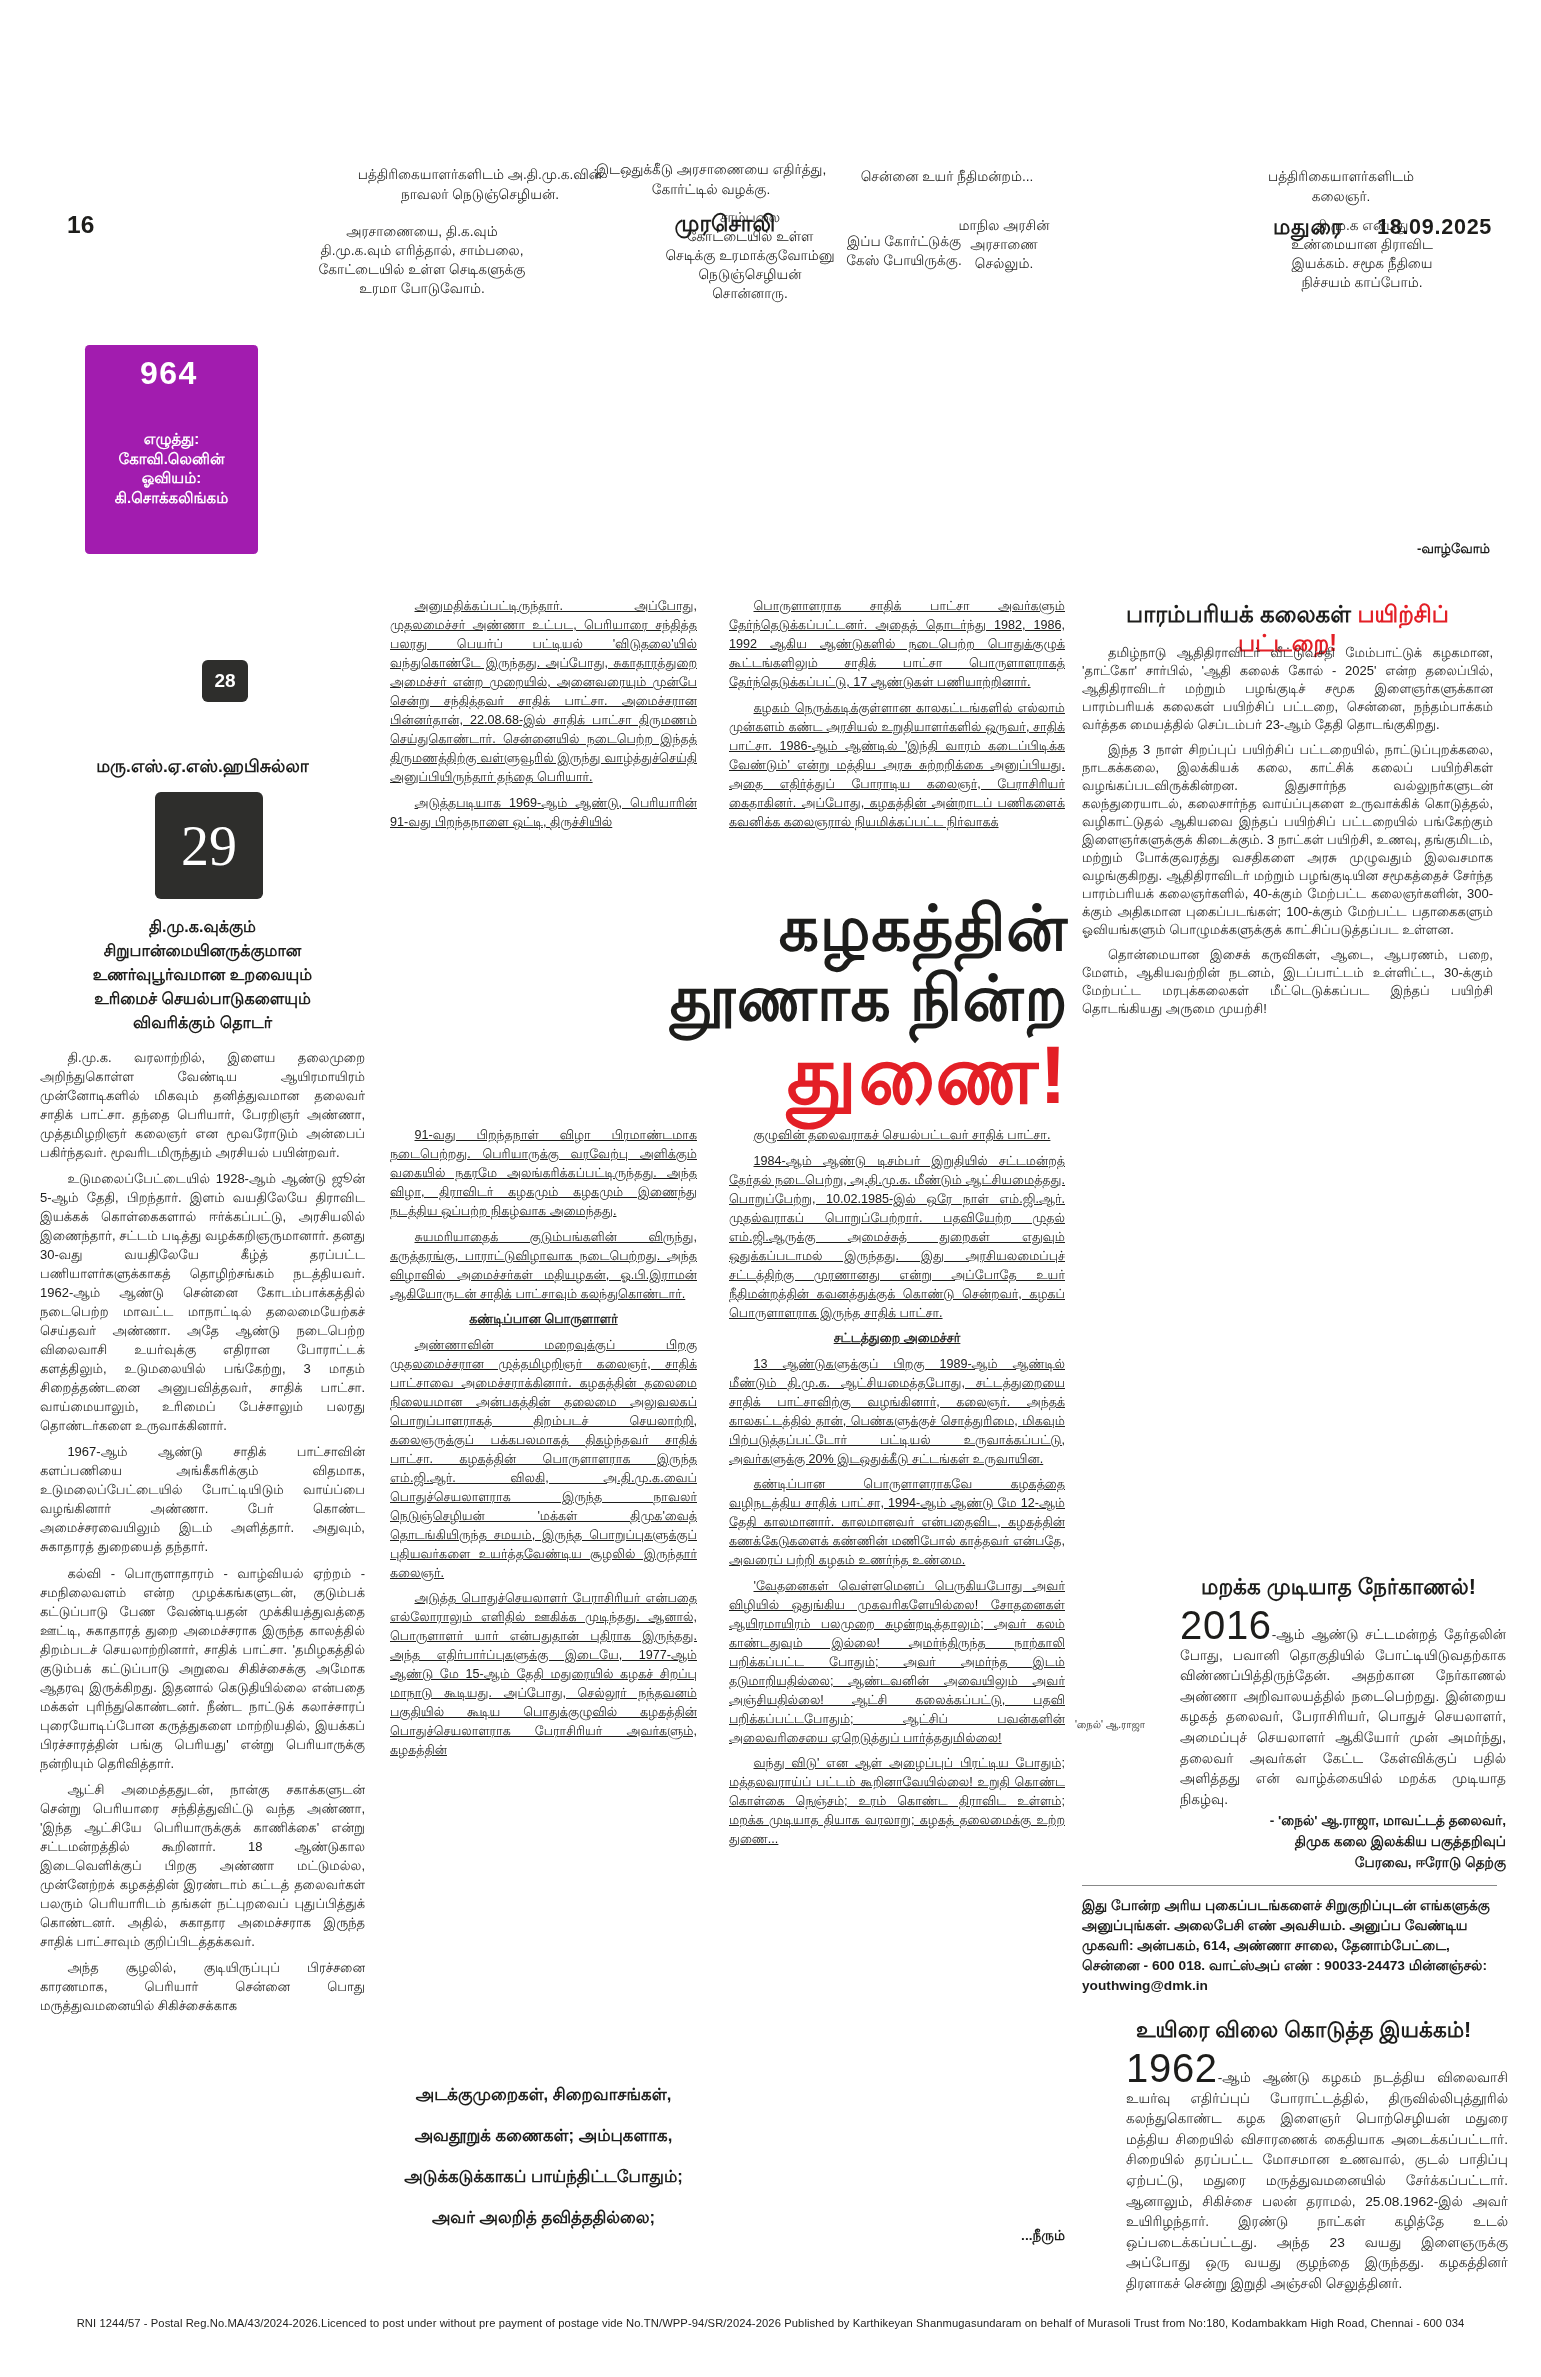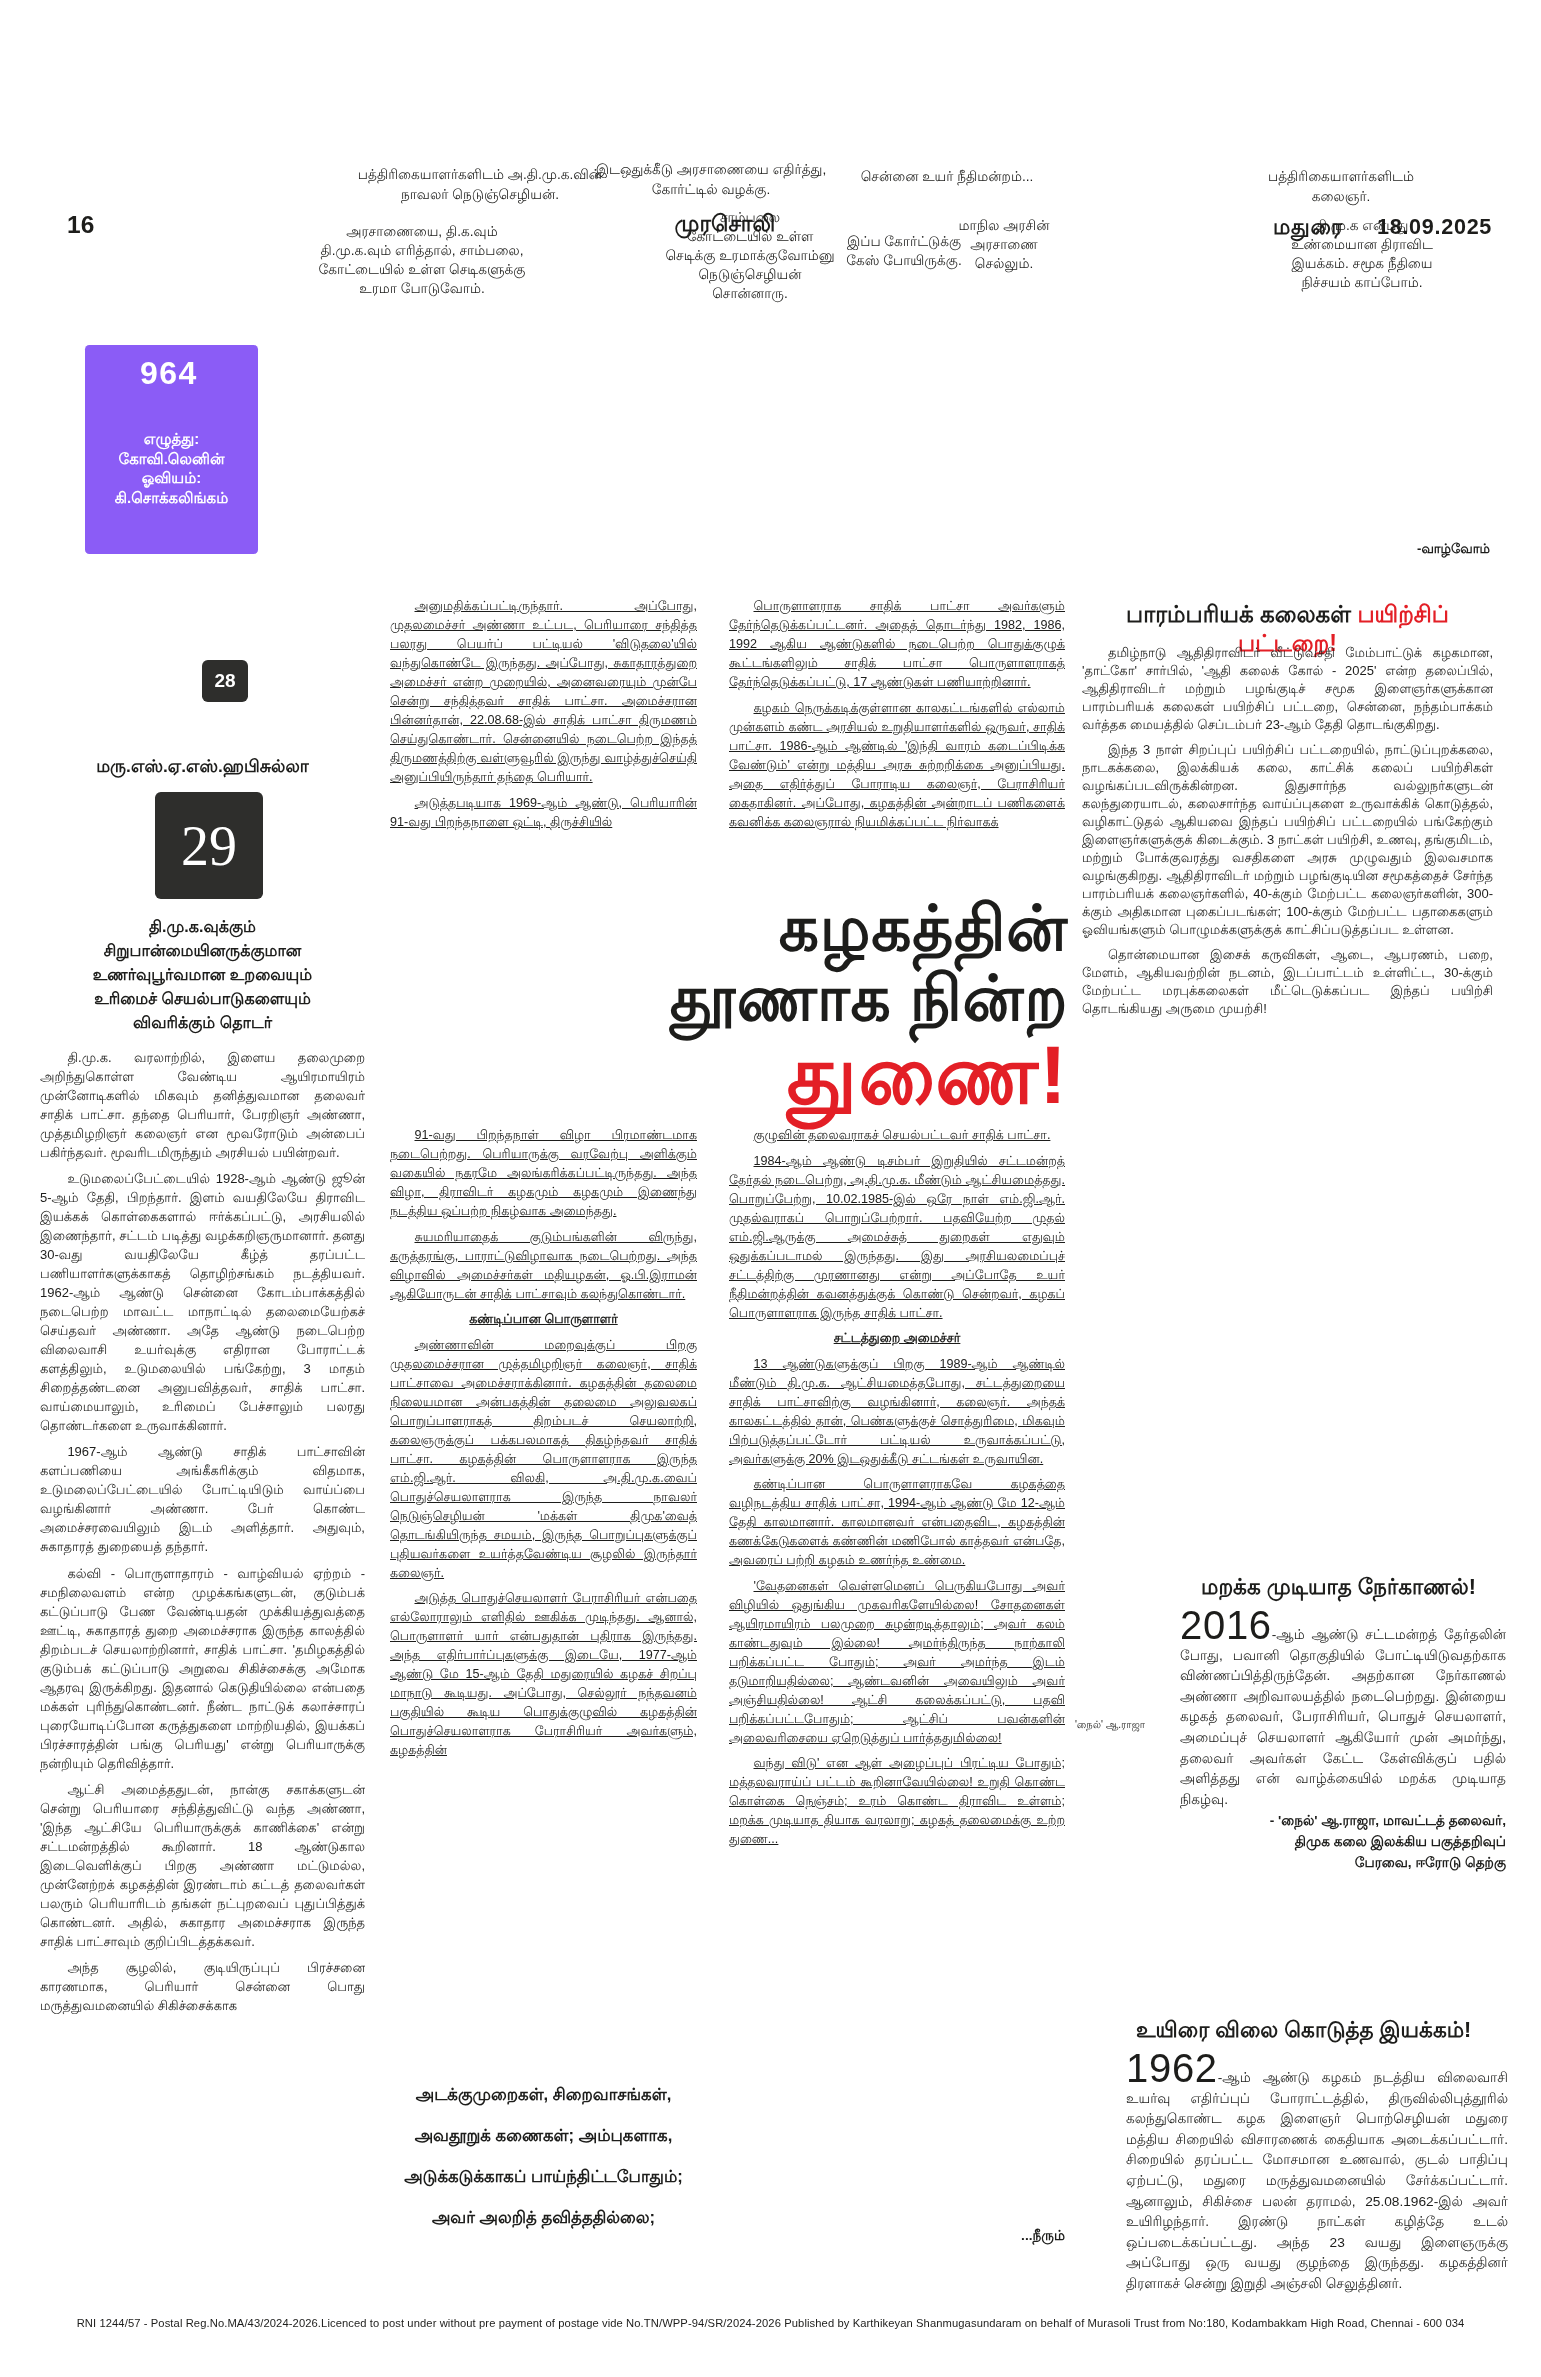--- a/index.html
+++ b/index.html
@@ -14,21 +14,21 @@
   .white{color:#ffffff;}
 
   
   .pageno{font-size:24.5px;font-weight:bold;}
   .masthead{font-size:22.4px;font-weight:bold;transform:translateX(-50%);}
   .edam{font-size:21.6px;font-weight:bold;letter-spacing:0.7px;}
 
   
   .cap{font-size:13.7px;line-height:19.5px;transform:translateX(-50%);}
   .bub{font-size:13.7px;line-height:19px;transform:translateX(-50%);}
-  .strip-panel{background:#8b5cf6;border-radius:4.3px;}
+  .strip-panel{background:#a21caf;border-radius:4.3px;}
   .stripno{font-size:32px;font-weight:bold;letter-spacing:1.4px;}
   .credits{font-size:15px;line-height:19.5px;font-weight:bold;}
   .signoff{font-size:13px;font-weight:bold;}
 
   
   .badge{background:#2e2e2c;border-radius:5.8px;color:#fff;display:flex;align-items:center;justify-content:center;}
   .badge-top{font-size:19px;font-weight:bold;}
   .badge-big{font-family:"Liberation Serif",serif;font-size:56px;}
   .byline{font-size:17.3px;font-weight:bold;}
   .series-title{font-size:16px;line-height:24px;font-weight:bold;}
@@ -177,20 +177,21 @@
   <div class="abs photocap ctr" style="left:1045px;top:1719px;width:130px;">'நைல்' ஆ.ராஜா</div>
   <div class="abs iv jst" style="left:1180px;top:1615px;width:326px;">
     <p><span class="lead-num">2016</span><span>-ஆம் ஆண்டு சட்டமன்றத் தேர்தலின் போது, பவானி தொகுதியில் போட்டியிடுவதற்காக விண்ணப்பித்திருந்தேன். அதற்கான நேர்காணல் அண்ணா அறிவாலயத்தில் நடைபெற்றது. இன்றைய கழகத் தலைவர், பேராசிரியர், பொதுச் செயலாளர், அமைப்புச் செயலாளர் ஆகியோர் முன் அமர்ந்து, தலைவர் அவர்கள் கேட்ட கேள்விக்குப் பதில் அளித்தது என் வாழ்க்கையில் மறக்க முடியாத நிகழ்வு.</span></p>
   </div>
   <div class="abs sig rt" style="left:1180px;top:1810px;width:326px;">
     <div>- 'நைல்' ஆ.ராஜா, மாவட்டத் தலைவர்,</div>
     <div>திமுக கலை இலக்கிய பகுத்தறிவுப்</div>
     <div>பேரவை, ஈரோடு தெற்கு</div>
   </div>
 
+  <div class="abs notice" style="left:1082px;top:1885px;width:415px;">இது போன்ற அரிய புகைப்படங்களைச் சிறுகுறிப்புடன் எங்களுக்கு அனுப்புங்கள். அலைபேசி எண் அவசியம். அனுப்ப வேண்டிய முகவரி: அன்பகம், 614, அண்ணா சாலை, தேனாம்பேட்டை, சென்னை - 600 018. வாட்ஸ்அப் எண் : 90033-24473 மின்னஞ்சல்: youthwing@dmk.in</div>
 
   <div class="abs sec-head" style="left:1136px;top:2017px;width:382px;">உயிரை விலை கொடுத்த இயக்கம்!</div>
   <div class="abs iv jst" style="left:1126px;top:2058px;width:382px;">
     <p><span class="lead-num">1962</span><span>-ஆம் ஆண்டு கழகம் நடத்திய விலைவாசி உயர்வு எதிர்ப்புப் போராட்டத்தில், திருவில்லிபுத்தூரில் கலந்துகொண்ட கழக இளைஞர் பொற்செழியன் மதுரை மத்திய சிறையில் விசாரணைக் கைதியாக அடைக்கப்பட்டார். சிறையில் தரப்பட்ட மோசமான உணவால், குடல் பாதிப்பு ஏற்பட்டு, மதுரை மருத்துவமனையில் சேர்க்கப்பட்டார். ஆனாலும், சிகிச்சை பலன் தராமல், 25.08.1962-இல் அவர் உயிரிழந்தார். இரண்டு நாட்கள் கழித்தே உடல் ஒப்படைக்கப்பட்டது. அந்த 23 வயது இளைஞருக்கு அப்போது ஒரு வயது குழந்தை இருந்தது. கழகத்தினர் திரளாகச் சென்று இறுதி அஞ்சலி செலுத்தினர்.</span></p>
   </div>
 
   <div class="abs footer" style="left:49px;top:2315px;width:1443px;">
     <div>RNI 1244/57 - Postal Reg.No.MA/43/2024-2026.Licenced to post under without pre payment of postage vide No.TN/WPP-94/SR/2024-2026 Published by Karthikeyan Shanmugasundaram on behalf of Murasoli Trust from No:180, Kodambakkam High Road, Chennai - 600 034</div>
   </div>
 

